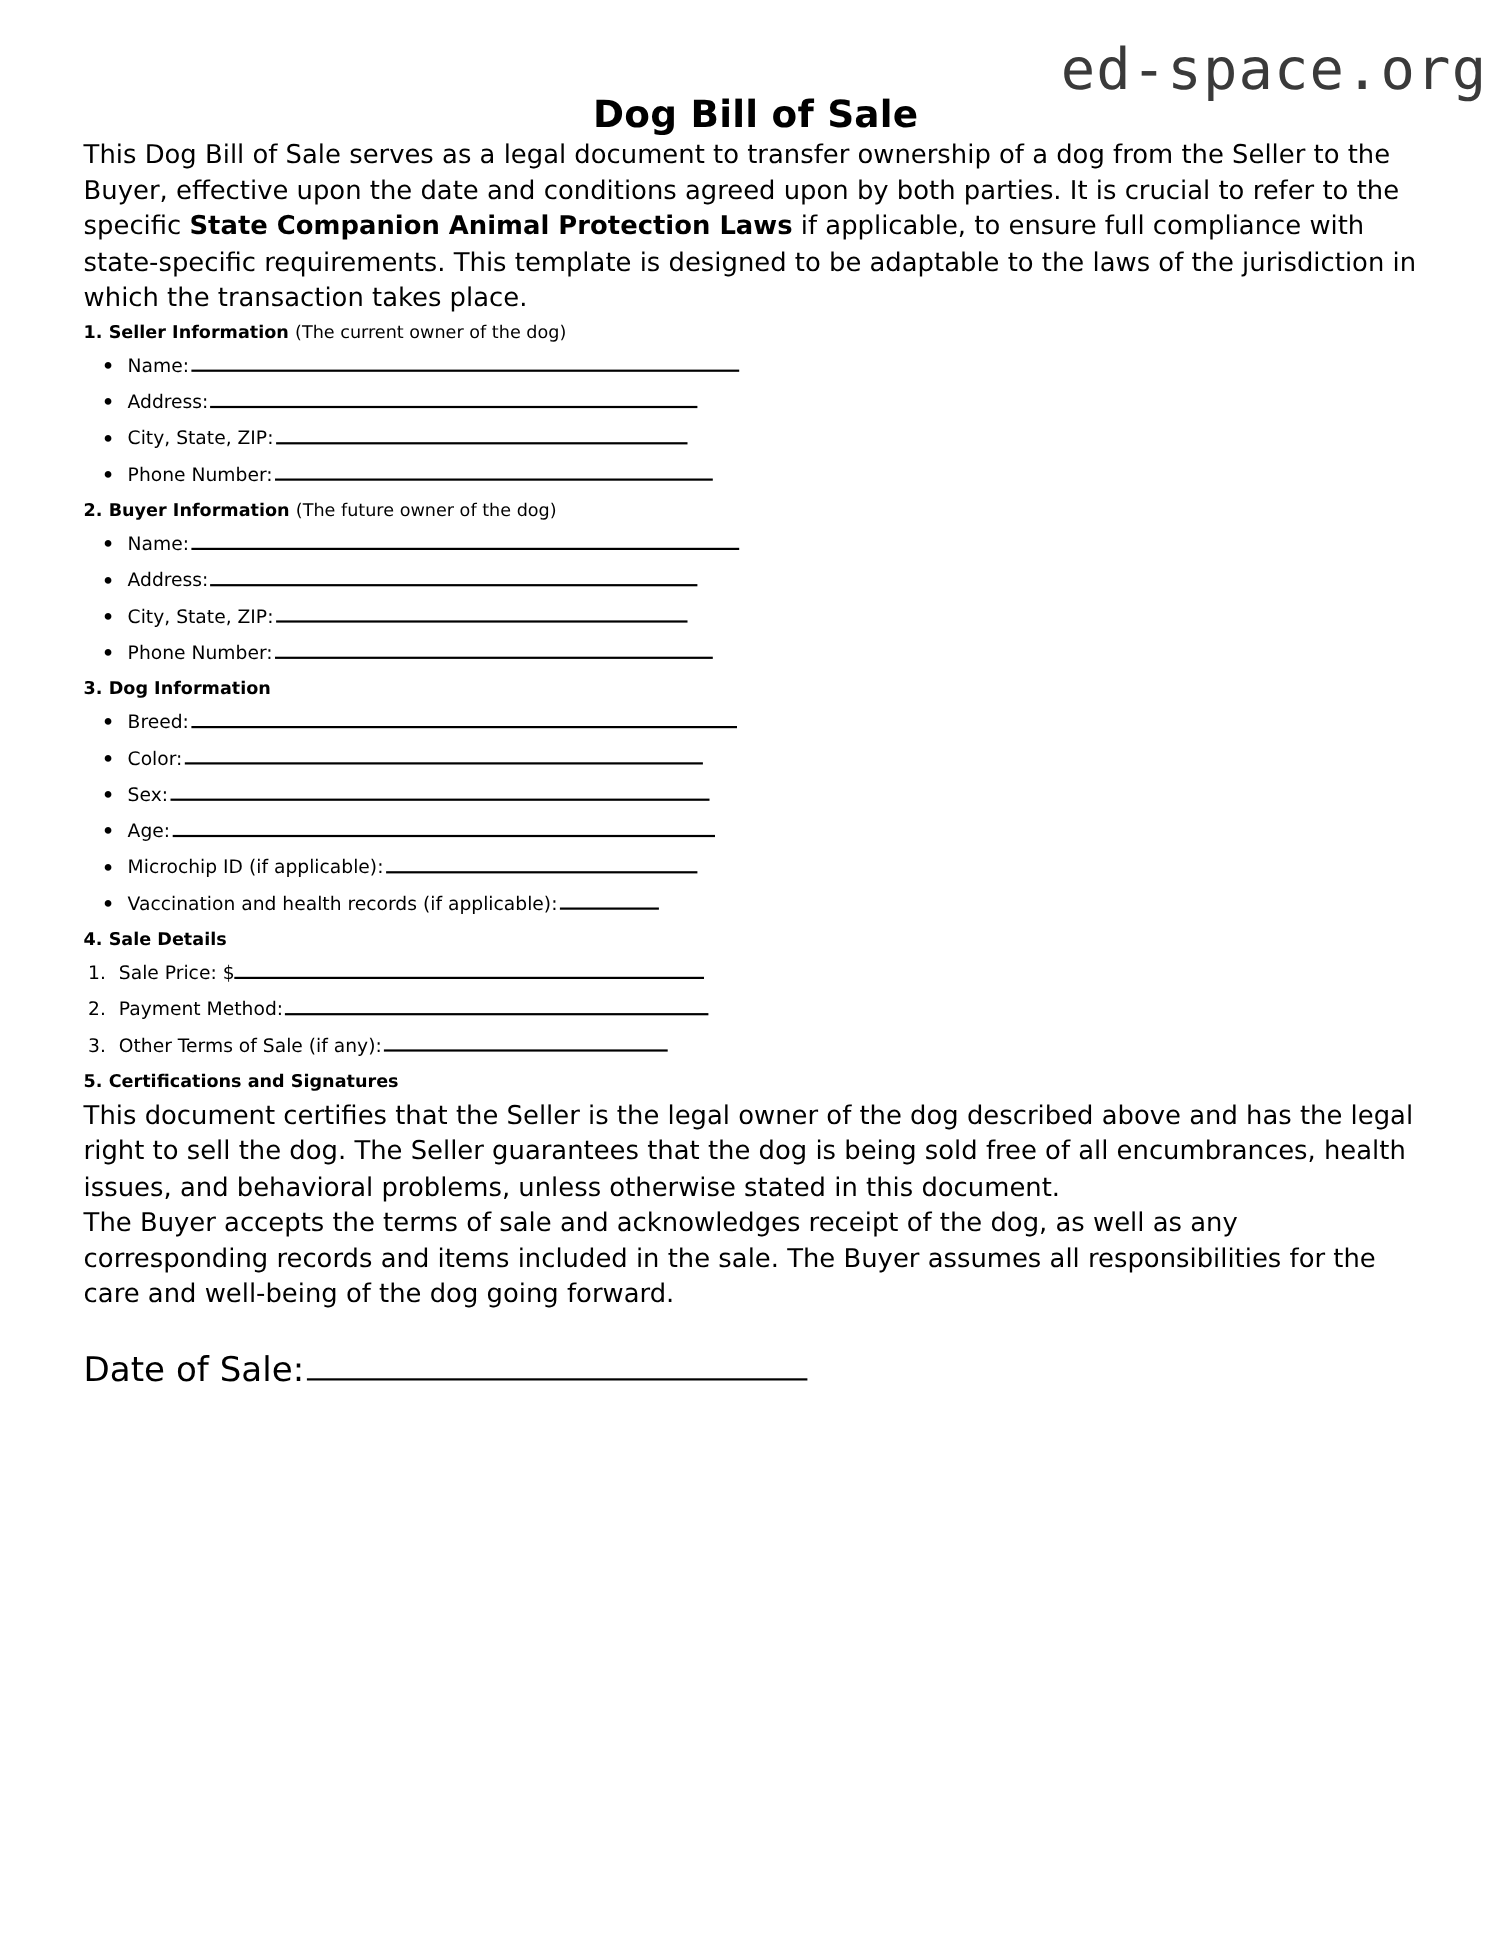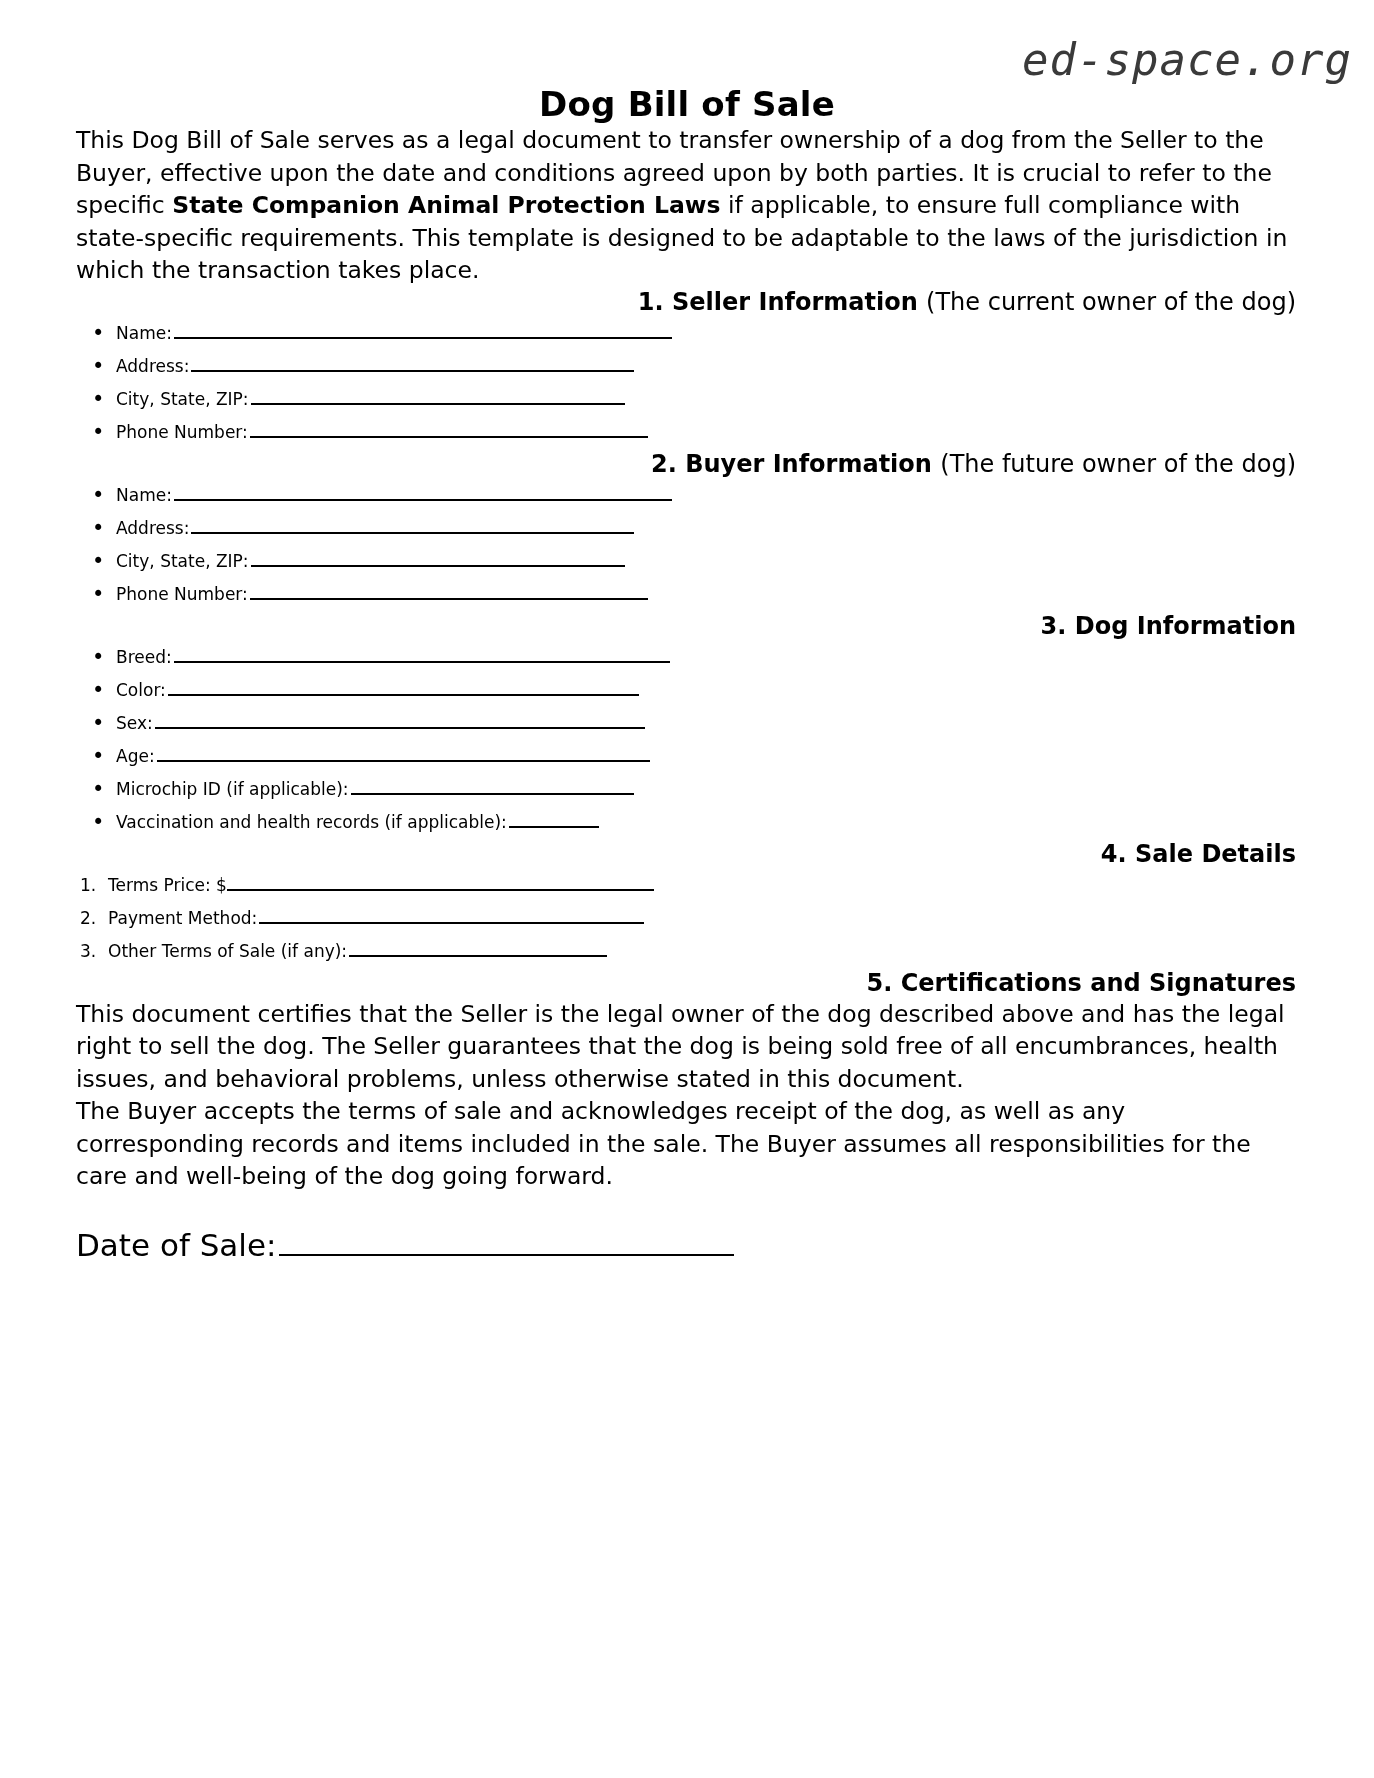--- a/index.html
+++ b/index.html
@@ -20,25 +20,24 @@
     width: 1374px;
     height: 1778px;
     box-sizing: border-box;
     padding: 0;
   }
   .watermark {
     position: absolute;
     top: 34px;
     right: 22px;
     font-family: "DejaVu Sans Mono", monospace;
-    font-size: 44px;
+    font-size: 52px;
     letter-spacing: 1px;
     color: #3a3a3a;
     white-space: nowrap;
-    font-style: italic;
   }
   .doc-title {
     text-align: center;
     font-size: 34px;
     font-weight: bold;
     margin: 0;
     padding-top: 84px;
     letter-spacing: 0.2px;
   }
   .content {
@@ -47,25 +46,24 @@
   p.para {
     font-size: 23.5px;
     line-height: 32.5px;
     margin: 0;
     text-align: left;
   }
   .intro {
     margin-top: 45px;
   }
   h2.section {
-    font-size: 24px;
+    font-size: 16px;
     font-weight: bold;
     margin: 0;
     line-height: 30px;
-    text-align: right;
   }
   h2.section .normal {
     font-weight: normal;
   }
   .gap-before-section { margin-top: 38px; }
   .gap-before-list { margin-top: 22px; }
   .gap-para { margin-top: 30px; }
 
   ul.bullets {
     list-style: none;
@@ -157,21 +155,21 @@
       <li><span>Color:</span><span class="blank" style="width:471px"></span></li>
       <li><span>Sex:</span><span class="blank" style="width:490px"></span></li>
       <li><span>Age:</span><span class="blank" style="width:493px"></span></li>
       <li><span>Microchip ID (if applicable):</span><span class="blank" style="width:283px"></span></li>
       <li><span>Vaccination and health records (if applicable):</span><span class="blank" style="width:90px"></span></li>
     </ul>
 
     <h2 class="section gap-before-section"><span>4.</span> <span>Sale Details</span></h2>
 
     <ol class="numbers gap-before-list">
-      <li><span>Terms Price: $</span><span class="blank tight" style="width:427px"></span></li>
+      <li><span>Sale Price: $</span><span class="blank tight" style="width:427px"></span></li>
       <li><span>Payment Method:</span><span class="blank" style="width:385px"></span></li>
       <li><span>Other Terms of Sale (if any):</span><span class="blank" style="width:258px"></span></li>
     </ol>
 
     <h2 class="section gap-before-section"><span>5.</span> <span>Certifications and Signatures</span></h2>
 
     <p class="para gap-para">This document certifies that the Seller is the legal owner of the dog described above and has the legal right to sell the dog. The Seller guarantees that the dog is being sold free of all encumbrances, health issues, and behavioral problems, unless otherwise stated in this document.</p>
 
     <p class="para gap-para">The Buyer accepts the terms of sale and acknowledges receipt of the dog, as well as any corresponding records and items included in the sale. The Buyer assumes all responsibilities for the care and well-being of the dog going forward.</p>
 

